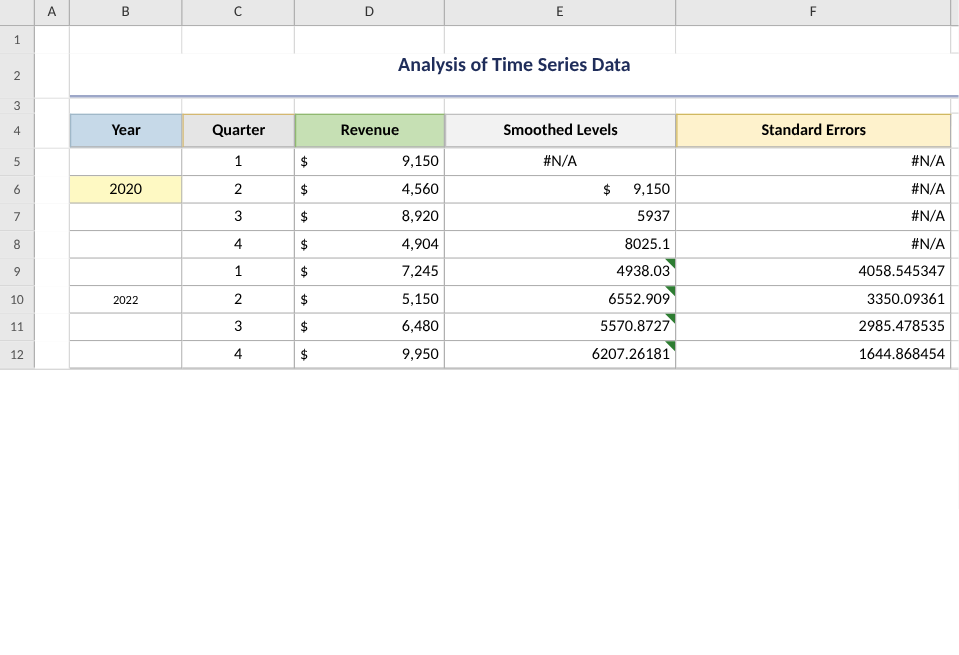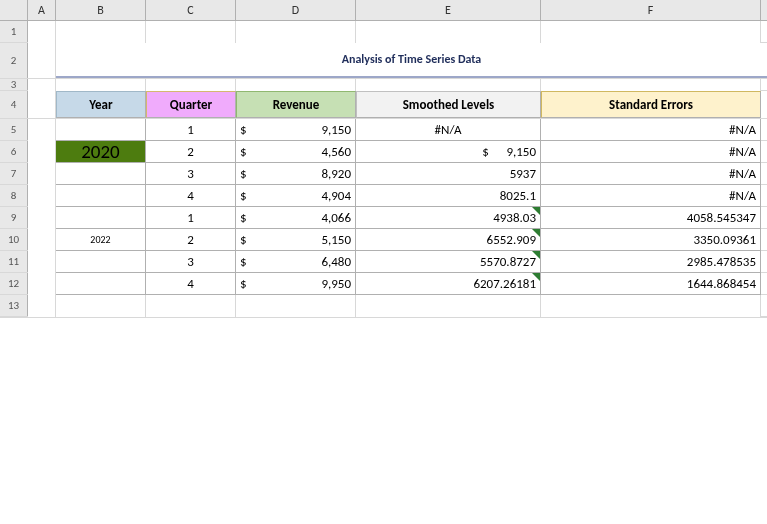--- a/index.html
+++ b/index.html
@@ -101,41 +101,40 @@
     .row-9  { height: 22px; }
     .row-10 { height: 22px; }
     .row-11 { height: 22px; }
     .row-12 { height: 22px; }
     .row-13 { height: 22px; }
 
     
     .title-merged {
       flex: 1;
       text-align: center;
-      font-size: 12px;
+      font-size: 16px;
       font-weight: bold;
       color: #1f2d5a;
       display: flex;
-      align-items: center;
       justify-content: center;
       background: white;
       border-bottom: 2px solid #9da7c8;
       padding-bottom: 2px;
     }
 
     
     .header-year {
       background: #c6d9e8;
       font-weight: bold;
       justify-content: center;
       border: 1px solid #a0b8c8;
     }
 
     .header-quarter {
-      background: #f0abfc;
+      background: #e5e5e5;
       font-weight: bold;
       text-align: center;
       justify-content: center;
       border: 1px solid #d4b870;
     }
 
     .header-revenue {
       background: #c6e0b4;
       font-weight: bold;
       text-align: center;
@@ -183,22 +182,22 @@
       border-style: solid;
       border-width: 0 8px 8px 0;
       border-color: transparent #2e7d32 transparent transparent;
     }
 
     
     .year-cell-2020 {
       display: flex;
       align-items: center;
       justify-content: center;
-      font-size: 19px;
-      background: #4d7c0f;
+      font-size: 13px;
+      background: #fef9c3;
     }
     .year-cell-2022 {
       display: flex;
       align-items: center;
       justify-content: center;
       font-size: 10px;
       background: white;
     }
 
     .dollar-col {
@@ -368,21 +367,21 @@
   <div class="grid-row row-9">
     <div class="row-num">9</div>
     <div class="cell col-A"></div>
     <div class="cell col-B table-cell cell-center"></div>
     <div class="cell col-C table-cell cell-center">
       <span>1</span>
     </div>
     <div class="cell col-D table-cell">
       <div class="dollar-col">
         <span class="dollar-sign">$</span>
-        <span class="dollar-amount">4,066</span>
+        <span class="dollar-amount">7,245</span>
       </div>
     </div>
     <div class="cell col-E table-cell cell-right green-triangle" style="position:relative;">
       <span>4938.03</span>
     </div>
     <div class="cell col-F table-cell cell-right">
       <span>4058.545347</span>
     </div>
   </div>
 
@@ -444,25 +443,16 @@
       </div>
     </div>
     <div class="cell col-E table-cell cell-right green-triangle" style="position:relative;">
       <span>6207.26181</span>
     </div>
     <div class="cell col-F table-cell cell-right">
       <span>1644.868454</span>
     </div>
   </div>
 
-  <div class="grid-row row-13">
-    <div class="row-num">13</div>
-    <div class="cell col-A"></div>
-    <div class="cell col-B"></div>
-    <div class="cell col-C"></div>
-    <div class="cell col-D"></div>
-    <div class="cell col-E"></div>
-    <div class="cell col-F"></div>
-  </div>
 
   <div style="flex:1; border-top:1px solid #d8d8d8;"></div>
 
 </div>
 
 </body></html>

